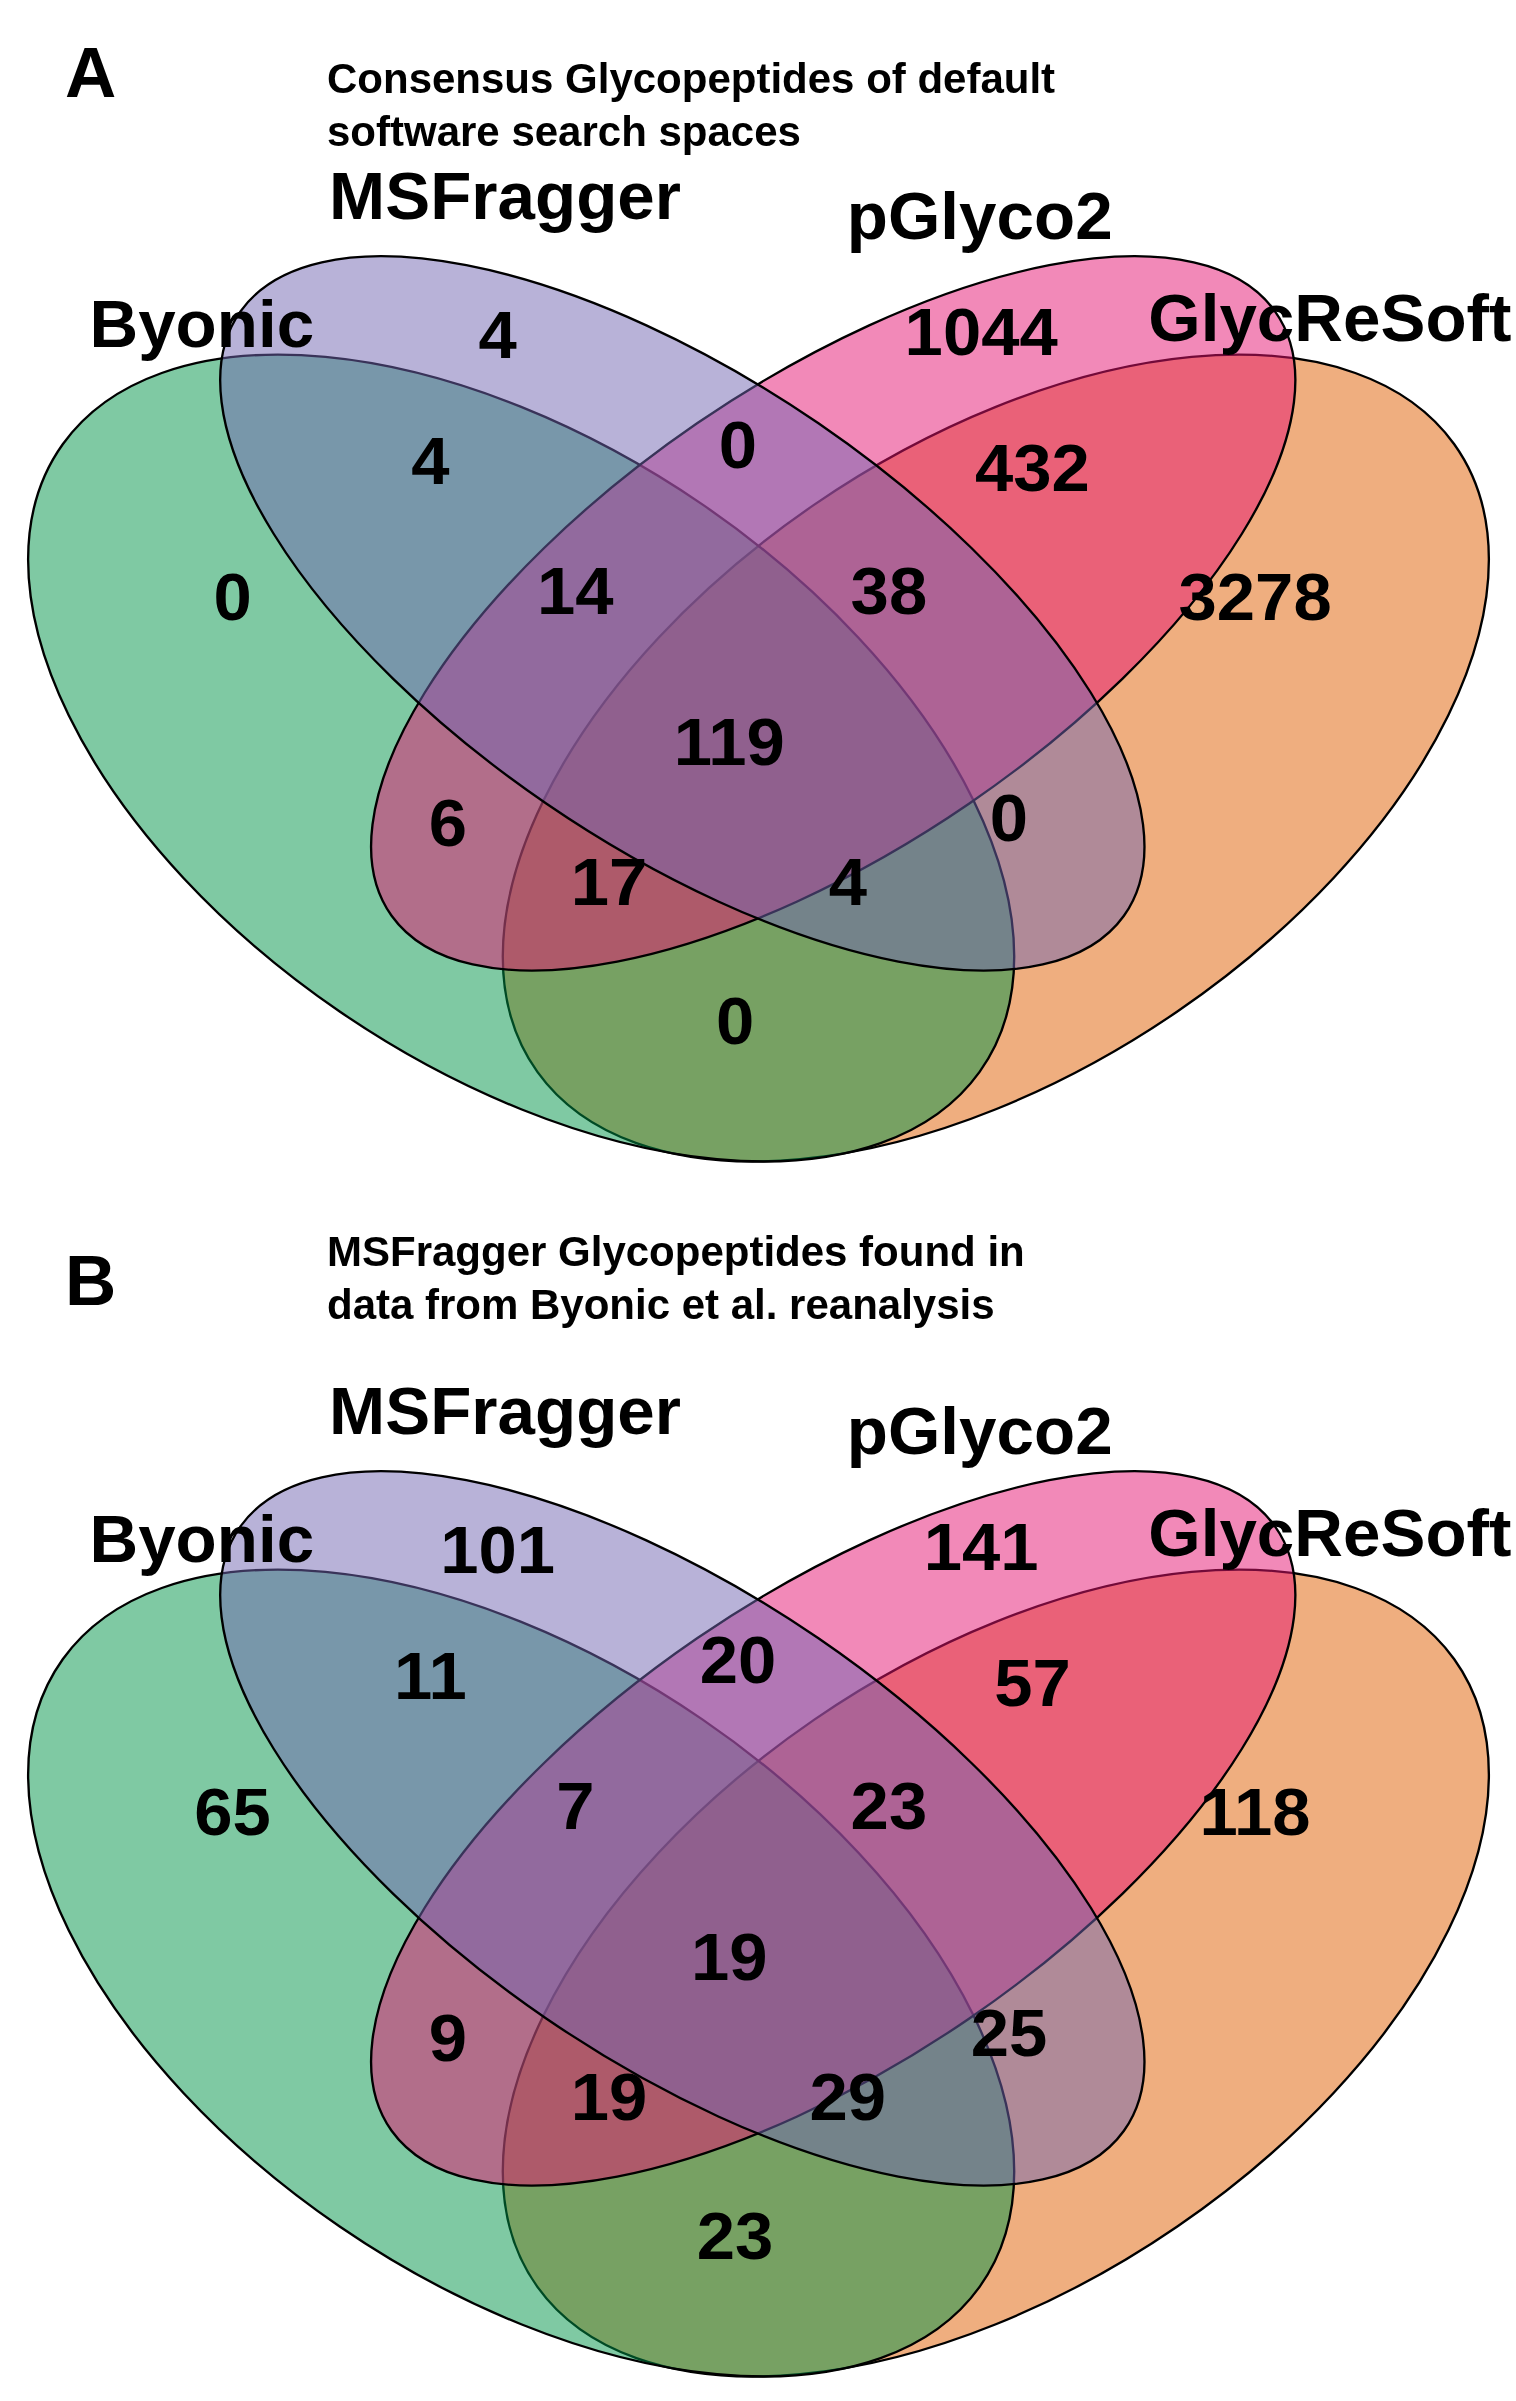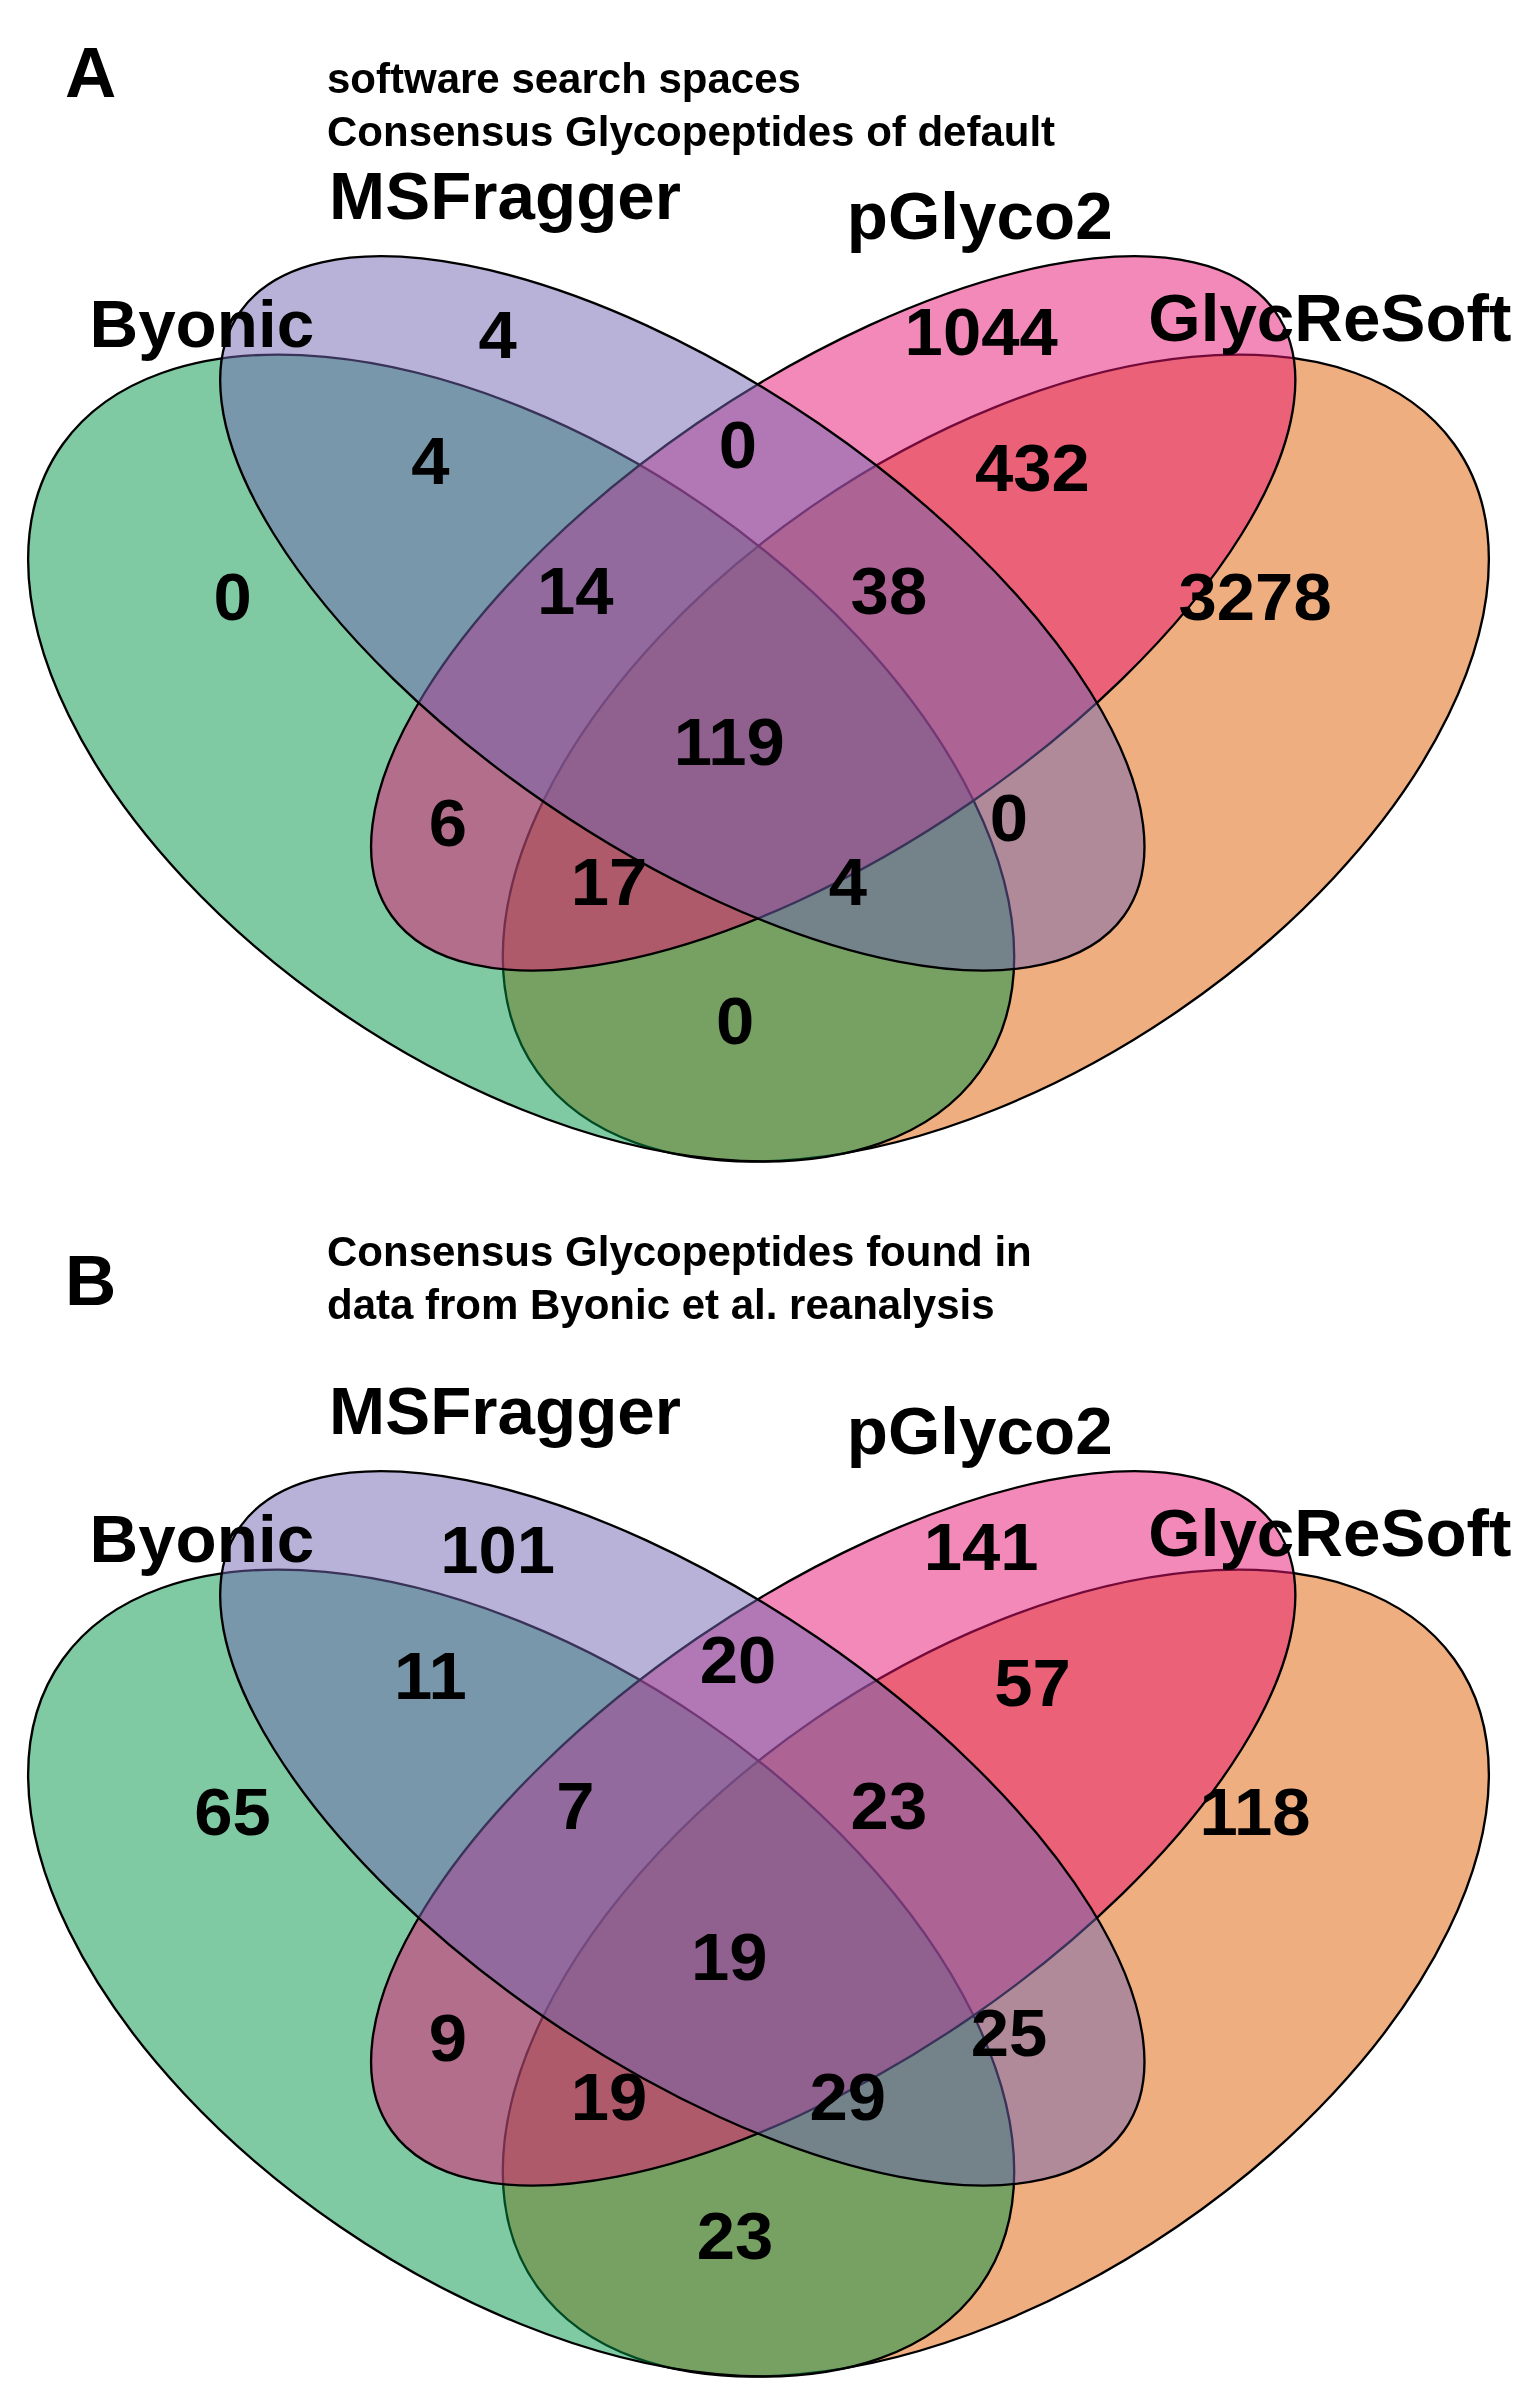--- a/index.html
+++ b/index.html
@@ -13,22 +13,22 @@
   .slabel{font:700 46px "Liberation Sans",sans-serif;fill:#000;text-anchor:middle;dominant-baseline:central;}
 </style>
 </head>
 <body>
 
 <div id="page">
 
   <div class="panel-letter" style="left:65px;top:37px">A</div>
 
   <div class="panel-title" style="left:327px;top:52px">
+    <div>Consensus Glycopeptides of default</div>
     <div>software search spaces</div>
-    <div>Consensus Glycopeptides of default</div>
   </div>
 
   <svg class="venn-svg" style="top:145px" viewBox="0 -70 1000 710" preserveAspectRatio="none">
 
     <ellipse class="vellipse" rx="382" ry="216" transform="translate(662,358) rotate(-35)" fill="#DF5D00"></ellipse>
     <ellipse class="vellipse" rx="382" ry="216" transform="translate(338,358) rotate(35)" fill="#009347"></ellipse>
     <ellipse class="vellipse" rx="368" ry="162" transform="translate(551,257) rotate(-35)" fill="#E51371"></ellipse>
     <ellipse class="vellipse" rx="368" ry="162" transform="translate(448,257) rotate(35)" fill="#7165B1"></ellipse>
 
     <text class="slabel" x="120" y="55">Byonic</text>
@@ -49,21 +49,21 @@
     <text class="num" x="375" y="241">14</text>
     <text class="num" x="589" y="241">38</text>
     <text class="num" x="398" y="444">17</text>
     <text class="num" x="561" y="444">4</text>
     <text class="num" x="480" y="346">119</text>
   </svg>
 
   <div class="panel-letter" style="left:65px;top:1245px">B</div>
 
   <div class="panel-title" style="left:327px;top:1225px">
-    <div>Consensus Glycopeptides found in</div>
+    <div>MSFragger Glycopeptides found in</div>
     <div>data from Byonic et al. reanalysis</div>
   </div>
 
   <svg class="venn-svg" style="top:1360px" viewBox="0 -70 1000 710" preserveAspectRatio="none">
     <ellipse class="vellipse" rx="382" ry="216" transform="translate(662,358) rotate(-35)" fill="#DF5D00"></ellipse>
     <ellipse class="vellipse" rx="382" ry="216" transform="translate(338,358) rotate(35)" fill="#009347"></ellipse>
     <ellipse class="vellipse" rx="368" ry="162" transform="translate(551,257) rotate(-35)" fill="#E51371"></ellipse>
     <ellipse class="vellipse" rx="368" ry="162" transform="translate(448,257) rotate(35)" fill="#7165B1"></ellipse>
 
     <text class="slabel" x="120" y="55">Byonic</text>

